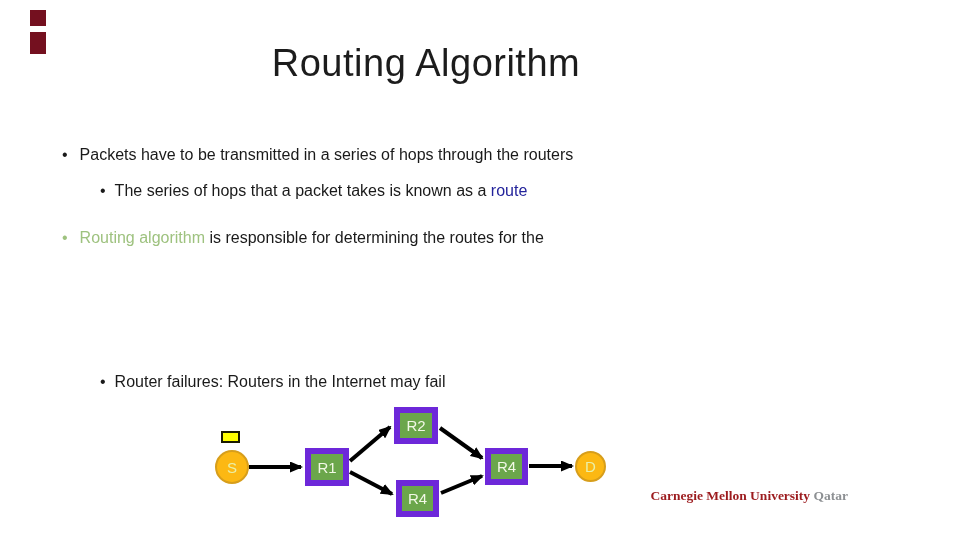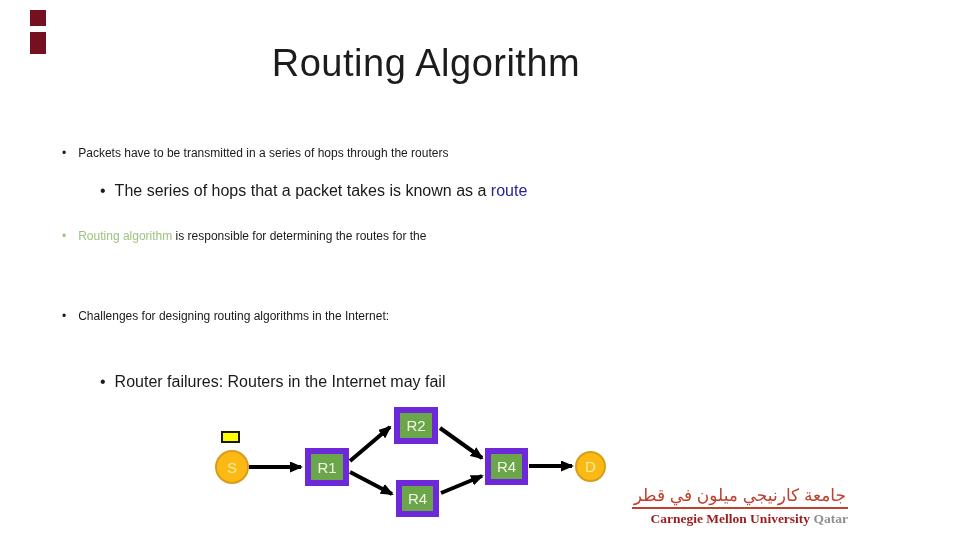--- a/index.html
+++ b/index.html
@@ -10,21 +10,21 @@
   .corner-mark { position:absolute; background:#74101F; }
   .mark1 { left:30px; top:10px;  width:16px; height:16px; }
   .mark2 { left:30px; top:32px;  width:16px; height:22px; }
 
   
   .title { position:absolute; left:0; right:0; top:42px; margin:0; text-align:center;
            font-size:38px; font-weight:300; color:#1c1c1c; letter-spacing:0.5px; }
 
   
   .line { position:absolute; white-space:nowrap; color:#1a1a1a; }
-  .lvl1 { font-size:12px; }
+  .lvl1 { font-size:16px; }
   .lvl2 { font-size:16px; }
   .bul  { display:inline-block; }
   .lvl1 .bul { margin-right:12px; }
   .lvl2 .bul { margin-right:9px; }
   .b1    { left:62px;  top:146px; }
   .b1sub { left:100px; top:182px; }
   .b2    { left:62px;  top:229px; }
   .b2l2  { left:82px;  top:256px; }
   .b3    { left:62px;  top:309px; }
   .b3s1  { left:100px; top:343px; }
@@ -74,23 +74,20 @@
 
   <div class="line lvl2 b1sub">
     <span class="bul">•</span><span>The series of hops that a packet takes is known as a </span><span class="blue">route</span>
   </div>
 
   <div class="line lvl1 b2">
     <span class="bul green">•</span><span class="green">Routing algorithm</span><span> is responsible for determining the routes for the</span>
   </div>
 
 
-  <div class="line lvl1 b3">
-    <span class="bul">•</span><span>Challenges for designing routing algorithms in the Internet:</span>
-  </div>
 
 
   <div class="line lvl2 b3s2">
     <span class="bul">•</span><span>Router failures: Routers in the Internet may fail</span>
   </div>
 
   <svg class="edges" viewBox="0 0 960 540">
     <defs>
       <marker id="ah" markerUnits="userSpaceOnUse" markerWidth="13" markerHeight="11" refX="11" refY="5.5" orient="auto">
         <path d="M0,0 L13,5.5 L0,11 Z" fill="#000000"></path>
@@ -119,22 +116,19 @@
     <span>R4</span>
   </div>
   <div class="rnode node-r4r">
     <span>R4</span>
   </div>
   <div class="cnode node-d">
     <span>D</span>
   </div>
 
   <div class="logo">
-    <div>
-      <span class="logo-arabic">جامعة كارنيجي ميلون في قطر</span>
-    </div>
     <div class="logo-english">
       <span class="logo-cmu">Carnegie Mellon University</span>
       <span class="logo-qatar">Qatar</span>
     </div>
   </div>
 
 </div>
 
 </body></html>

